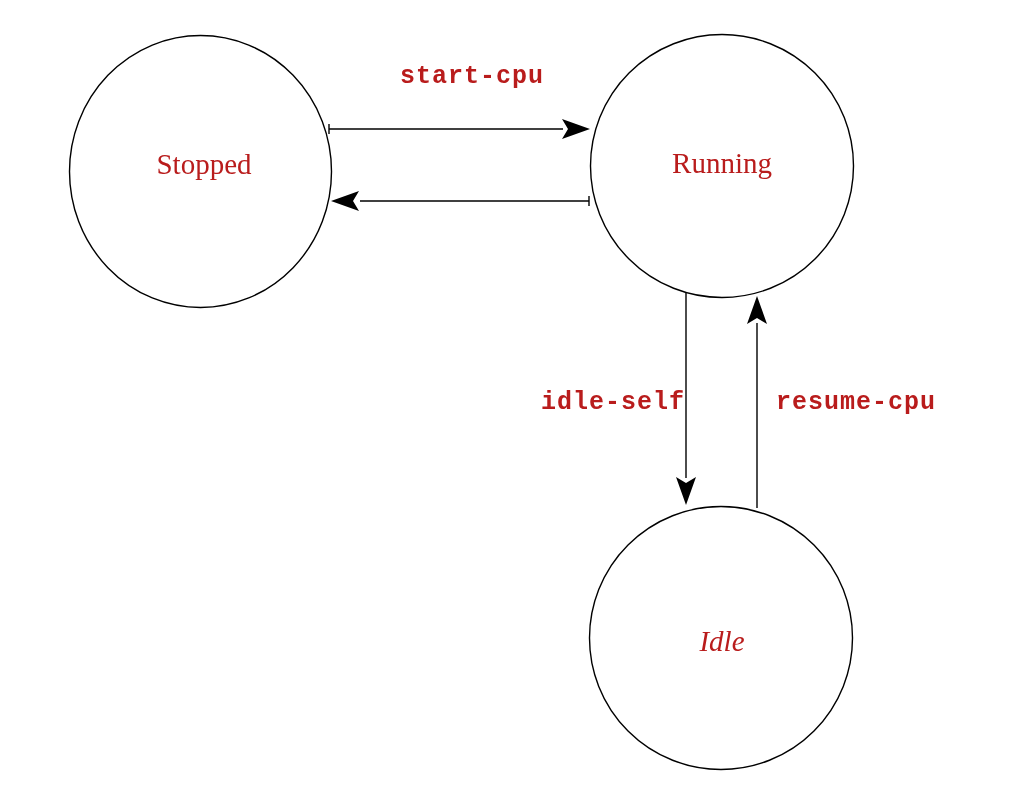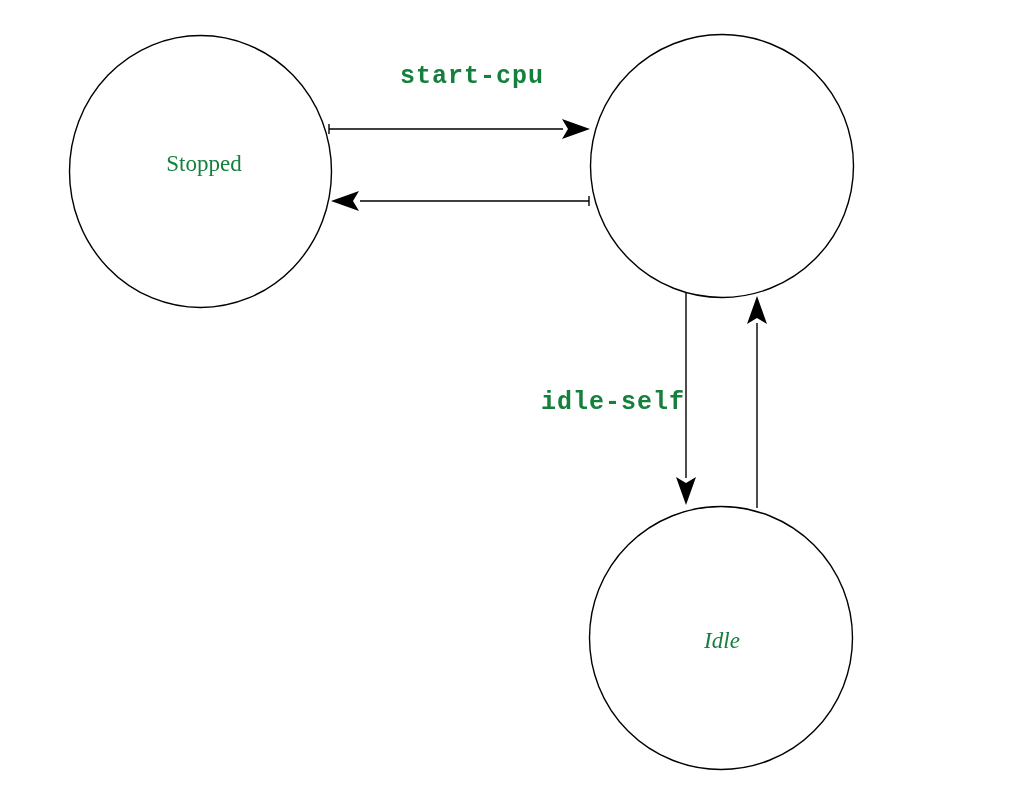--- a/index.html
+++ b/index.html
@@ -17,26 +17,26 @@
     position: absolute;
     left: 0;
     top: 0;
     width: 1019px;
     height: 799px;
   }
   .label {
     position: absolute;
     transform: translate(-50%, -50%);
     white-space: nowrap;
-    color: #15803d;
+    color: #b91c1c;
     user-select: none;
   }
   .state-label {
     font-family: "Liberation Serif", "DejaVu Serif", serif;
-    font-size: 23px;
+    font-size: 29px;
     font-weight: 400;
   }
   .edge-label {
     font-family: "Liberation Mono", "DejaVu Sans Mono", monospace;
     font-size: 25px;
     font-weight: 700;
     letter-spacing: 1px;
   }
 </style>
 </head>
@@ -59,18 +59,20 @@
     <polygon points="331,201 359,191 353,201 359,211" fill="#000000"></polygon>
 
     <line x1="686" y1="293" x2="686" y2="478" stroke="#000000" stroke-width="1.4"></line>
     <polygon points="686,505 676,477 686,483 696,477" fill="#000000"></polygon>
 
     <line x1="757" y1="508" x2="757" y2="323" stroke="#000000" stroke-width="1.4"></line>
     <polygon points="757,296 747,324 757,318 767,324" fill="#000000"></polygon>
   </svg>
 
   <div class="label state-label" style="left:204px; top:164px;">Stopped</div>
+  <div class="label state-label" style="left:722px; top:163px;">Running</div>
   <div class="label state-label" style="left:722px; top:641px;font-style:italic;">Idle</div>
 
   <div class="label edge-label" style="left:472px; top:76px;">start-cpu</div>
   <div class="label edge-label" style="left:613px; top:402px;text-align:center;">idle-self</div>
+  <div class="label edge-label" style="left:856px; top:402px;">resume-cpu</div>
 
 </div>
 
 </body></html>

